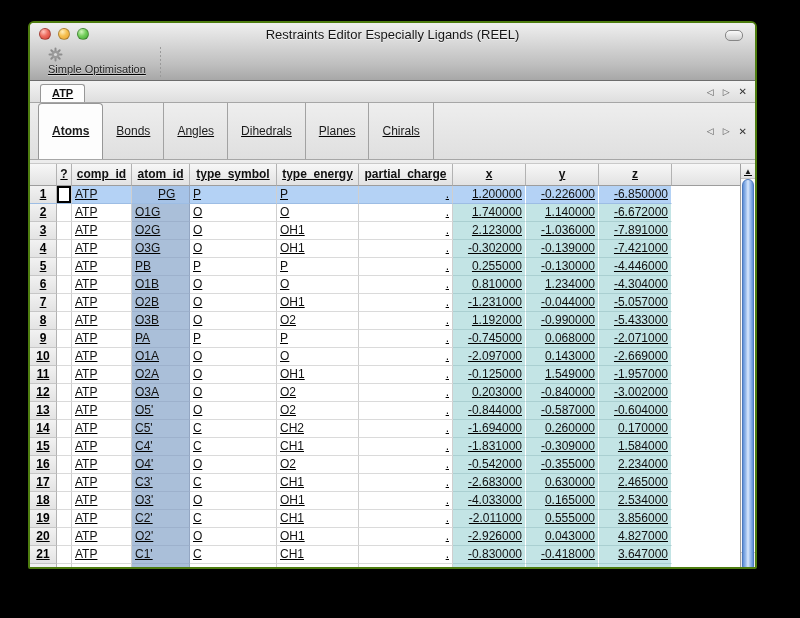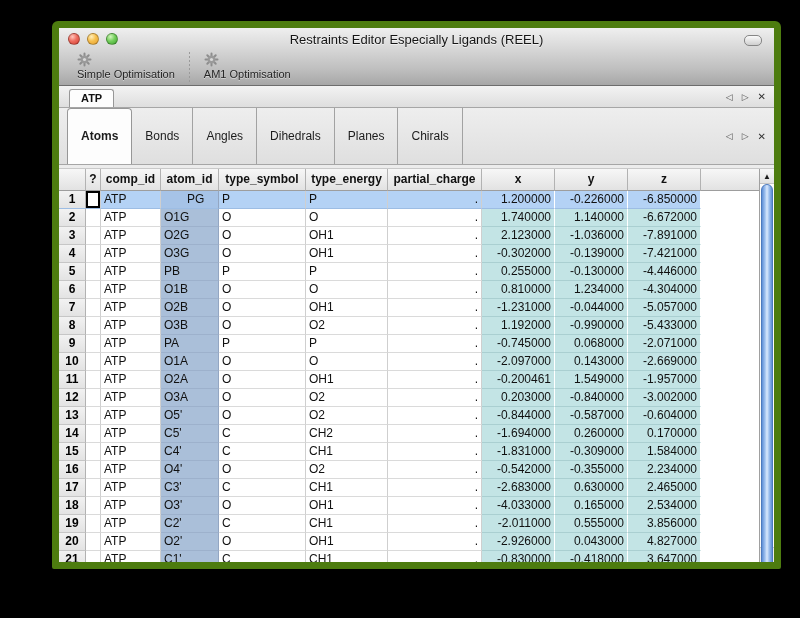--- a/index.html
+++ b/index.html
@@ -9,24 +9,24 @@
     --xyz-column:#c3e4e5;
     --scrollbar-thumb:#6f9be0;
   }
   html,body{margin:0;padding:0;}
   body{
     width:800px;height:618px;background:#000;position:relative;overflow:hidden;
     font-family:"Liberation Sans","DejaVu Sans",sans-serif;
     -webkit-font-smoothing:antialiased;
   }
   .window{
-    position:absolute;left:52px;top:21px;width:729px;height:548px;
-    border:7px solid #4d7c0f;border-radius:6px 6px 2px 2px;
+    position:absolute;left:28px;top:21px;width:729px;height:548px;
+    border:2px solid #4d7c0f;border-radius:6px 6px 2px 2px;
     box-shadow:0 12px 30px 8px rgba(0,0,0,.85);
-    background:#e8e8e8;display:flex;flex-direction:column;box-sizing:border-box;overflow:hidden;
+    background:#e8e8e8;display:flex;flex-direction:column;box-sizing:border-box;overflow:hidden;text-decoration:underline;
   }
   
   .chrome{
     background:linear-gradient(180deg,#efefef 0%,#d8d8d8 35%,#bfbfbf 72%,#a7a7a7 100%);
     border-bottom:1px solid #6d6d6d;flex:0 0 57px;position:relative;
   }
   .titlebar{height:23px;position:relative;}
   .lights{position:absolute;left:9px;top:5px;display:flex;gap:7px;}
   .light{width:12px;height:12px;border-radius:50%;border:1px solid rgba(0,0,0,.28);box-sizing:border-box;}
   .light.red{background:radial-gradient(circle at 35% 28%,#ffc6bd,#ee6d60 45%,#d23c30);}
@@ -160,30 +160,20 @@
         <svg class="gear" viewBox="0 0 16 16">
           <g stroke="#8d8d8d" stroke-width="2.1" stroke-linecap="round">
             <path d="M8 1.6V3.4 M8 12.6V14.4 M1.6 8H3.4 M12.6 8H14.4 M3.5 3.5l1.3 1.3 M11.2 11.2l1.3 1.3 M12.5 3.5l-1.3 1.3 M4.8 11.2l-1.3 1.3"></path>
           </g>
           <circle cx="8" cy="8" r="4.2" fill="#9a9a9a"></circle>
           <circle cx="8" cy="8" r="1.7" fill="#d9d9d9"></circle>
         </svg>
         <span class="glabel">Simple Optimisation</span>
       </div>
       <div class="toolbar-sep"></div>
-      <div class="tool-button">
-        <svg class="gear" viewBox="0 0 16 16">
-          <g stroke="#8d8d8d" stroke-width="2.1" stroke-linecap="round">
-            <path d="M8 1.6V3.4 M8 12.6V14.4 M1.6 8H3.4 M12.6 8H14.4 M3.5 3.5l1.3 1.3 M11.2 11.2l1.3 1.3 M12.5 3.5l-1.3 1.3 M4.8 11.2l-1.3 1.3"></path>
-          </g>
-          <circle cx="8" cy="8" r="4.2" fill="#9a9a9a"></circle>
-          <circle cx="8" cy="8" r="1.7" fill="#d9d9d9"></circle>
-        </svg>
-        <span class="glabel">AM1 Optimisation</span>
-      </div>
     </div>
   </div>
 
   <div class="tabbar doc">
     <div class="tab">ATP</div>
     <div class="tabctrl">
       <span class="tarrow">◁</span>
       <span class="tarrow">▷</span>
       <span class="tclose">✕</span>
     </div>
@@ -354,21 +344,21 @@
             <div class="tc c10 rfill"></div>
           </div>
           <div class="trow">
             <div class="tc c0 rn">11</div>
             <div class="tc c1 qc"></div>
             <div class="tc c2">ATP</div>
             <div class="tc c3 col-atom">O2A</div>
             <div class="tc c4">O</div>
             <div class="tc c5">OH1</div>
             <div class="tc c6 dot">.</div>
-            <div class="tc c7 num">-0.200461</div>
+            <div class="tc c7 num">-0.125000</div>
             <div class="tc c8 num">1.549000</div>
             <div class="tc c9 num">-1.957000</div>
             <div class="tc c10 rfill"></div>
           </div>
           <div class="trow">
             <div class="tc c0 rn">12</div>
             <div class="tc c1 qc"></div>
             <div class="tc c2">ATP</div>
             <div class="tc c3 col-atom">O3A</div>
             <div class="tc c4">O</div>

